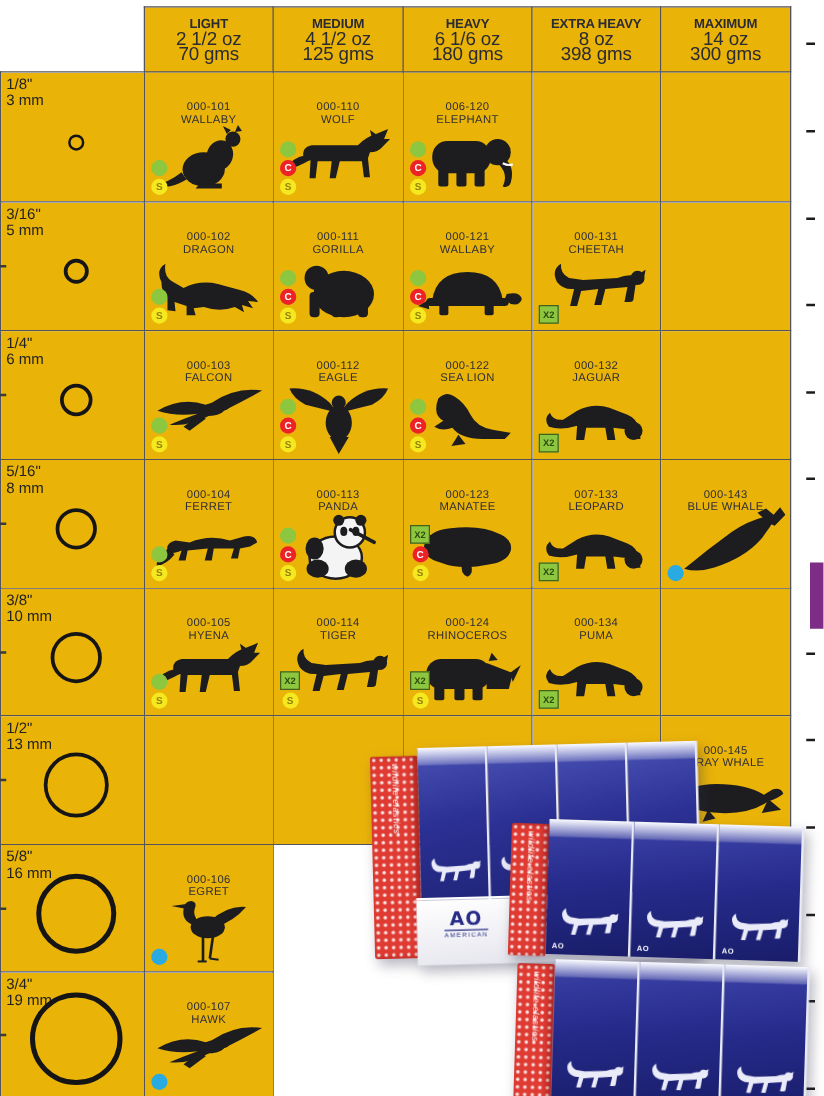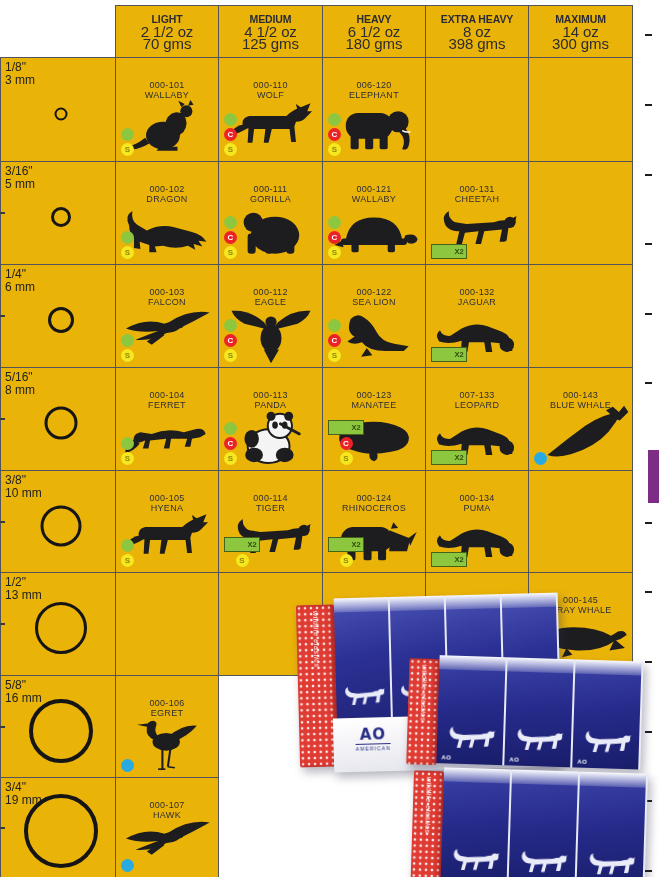--- a/index.html
+++ b/index.html
@@ -25,21 +25,21 @@
   .animal{position:absolute;left:50%;bottom:3px;transform:translateX(-50%);}
   .badges{position:absolute;left:5px;bottom:5px;display:flex;flex-direction:column;
           gap:2px;align-items:center;z-index:2;}
   .dot{width:13px;height:13px;border-radius:50%;display:flex;align-items:center;
        justify-content:center;font-size:8px;font-weight:bold;line-height:1;}
   .dot.green{background:#8dc63f;}
   .dot.c{background:#ec2227;color:#fff;}
   .dot.s{background:#f5e81f;color:#97850a;}
   .dot.blue{background:#29abe2;}
   .x2{width:14px;height:13px;background:#8dc63f;border:1px solid #44621a;color:#2f4d0d;
-      font-size:7.5px;font-weight:bold;display:flex;align-items:center;justify-content:center;padding-left:20px;}
+      font-size:7.5px;font-weight:bold;display:flex;align-items:center;justify-content:center;}
 
   
   .purple-tab{position:absolute;right:0;top:450px;width:11px;height:53px;background:#7e2d86;}
   .tick-r{position:absolute;left:645px;width:7px;height:2px;background:#1c1c1c;}
   .tick-l{position:absolute;left:0;width:5px;height:2px;background:#3a3a3a;}
 
   
   .photo{position:absolute;z-index:5;filter:drop-shadow(3px 5px 5px rgba(40,40,70,.35));}
   .photo-a{left:298px;top:596px;width:262px;height:176px;transform:rotate(-1.5deg);}
   .photo-b{left:406px;top:658px;width:244px;height:232px;transform:rotate(1.8deg);}
@@ -222,21 +222,21 @@
             <div class="h-oz">2 1/2 oz</div>
             <div class="h-gms">70 gms</div>
           </th>
           <th class="hcell">
             <div class="h-label">MEDIUM</div>
             <div class="h-oz">4 1/2 oz</div>
             <div class="h-gms">125 gms</div>
           </th>
           <th class="hcell">
             <div class="h-label">HEAVY</div>
-            <div class="h-oz">6 1/2 oz</div>
+            <div class="h-oz">6 1/6 oz</div>
             <div class="h-gms">180 gms</div>
           </th>
           <th class="hcell">
             <div class="h-label">EXTRA HEAVY</div>
             <div class="h-oz">8 oz</div>
             <div class="h-gms">398 gms</div>
           </th>
           <th class="hcell">
             <div class="h-label">MAXIMUM</div>
             <div class="h-oz">14 oz</div>

